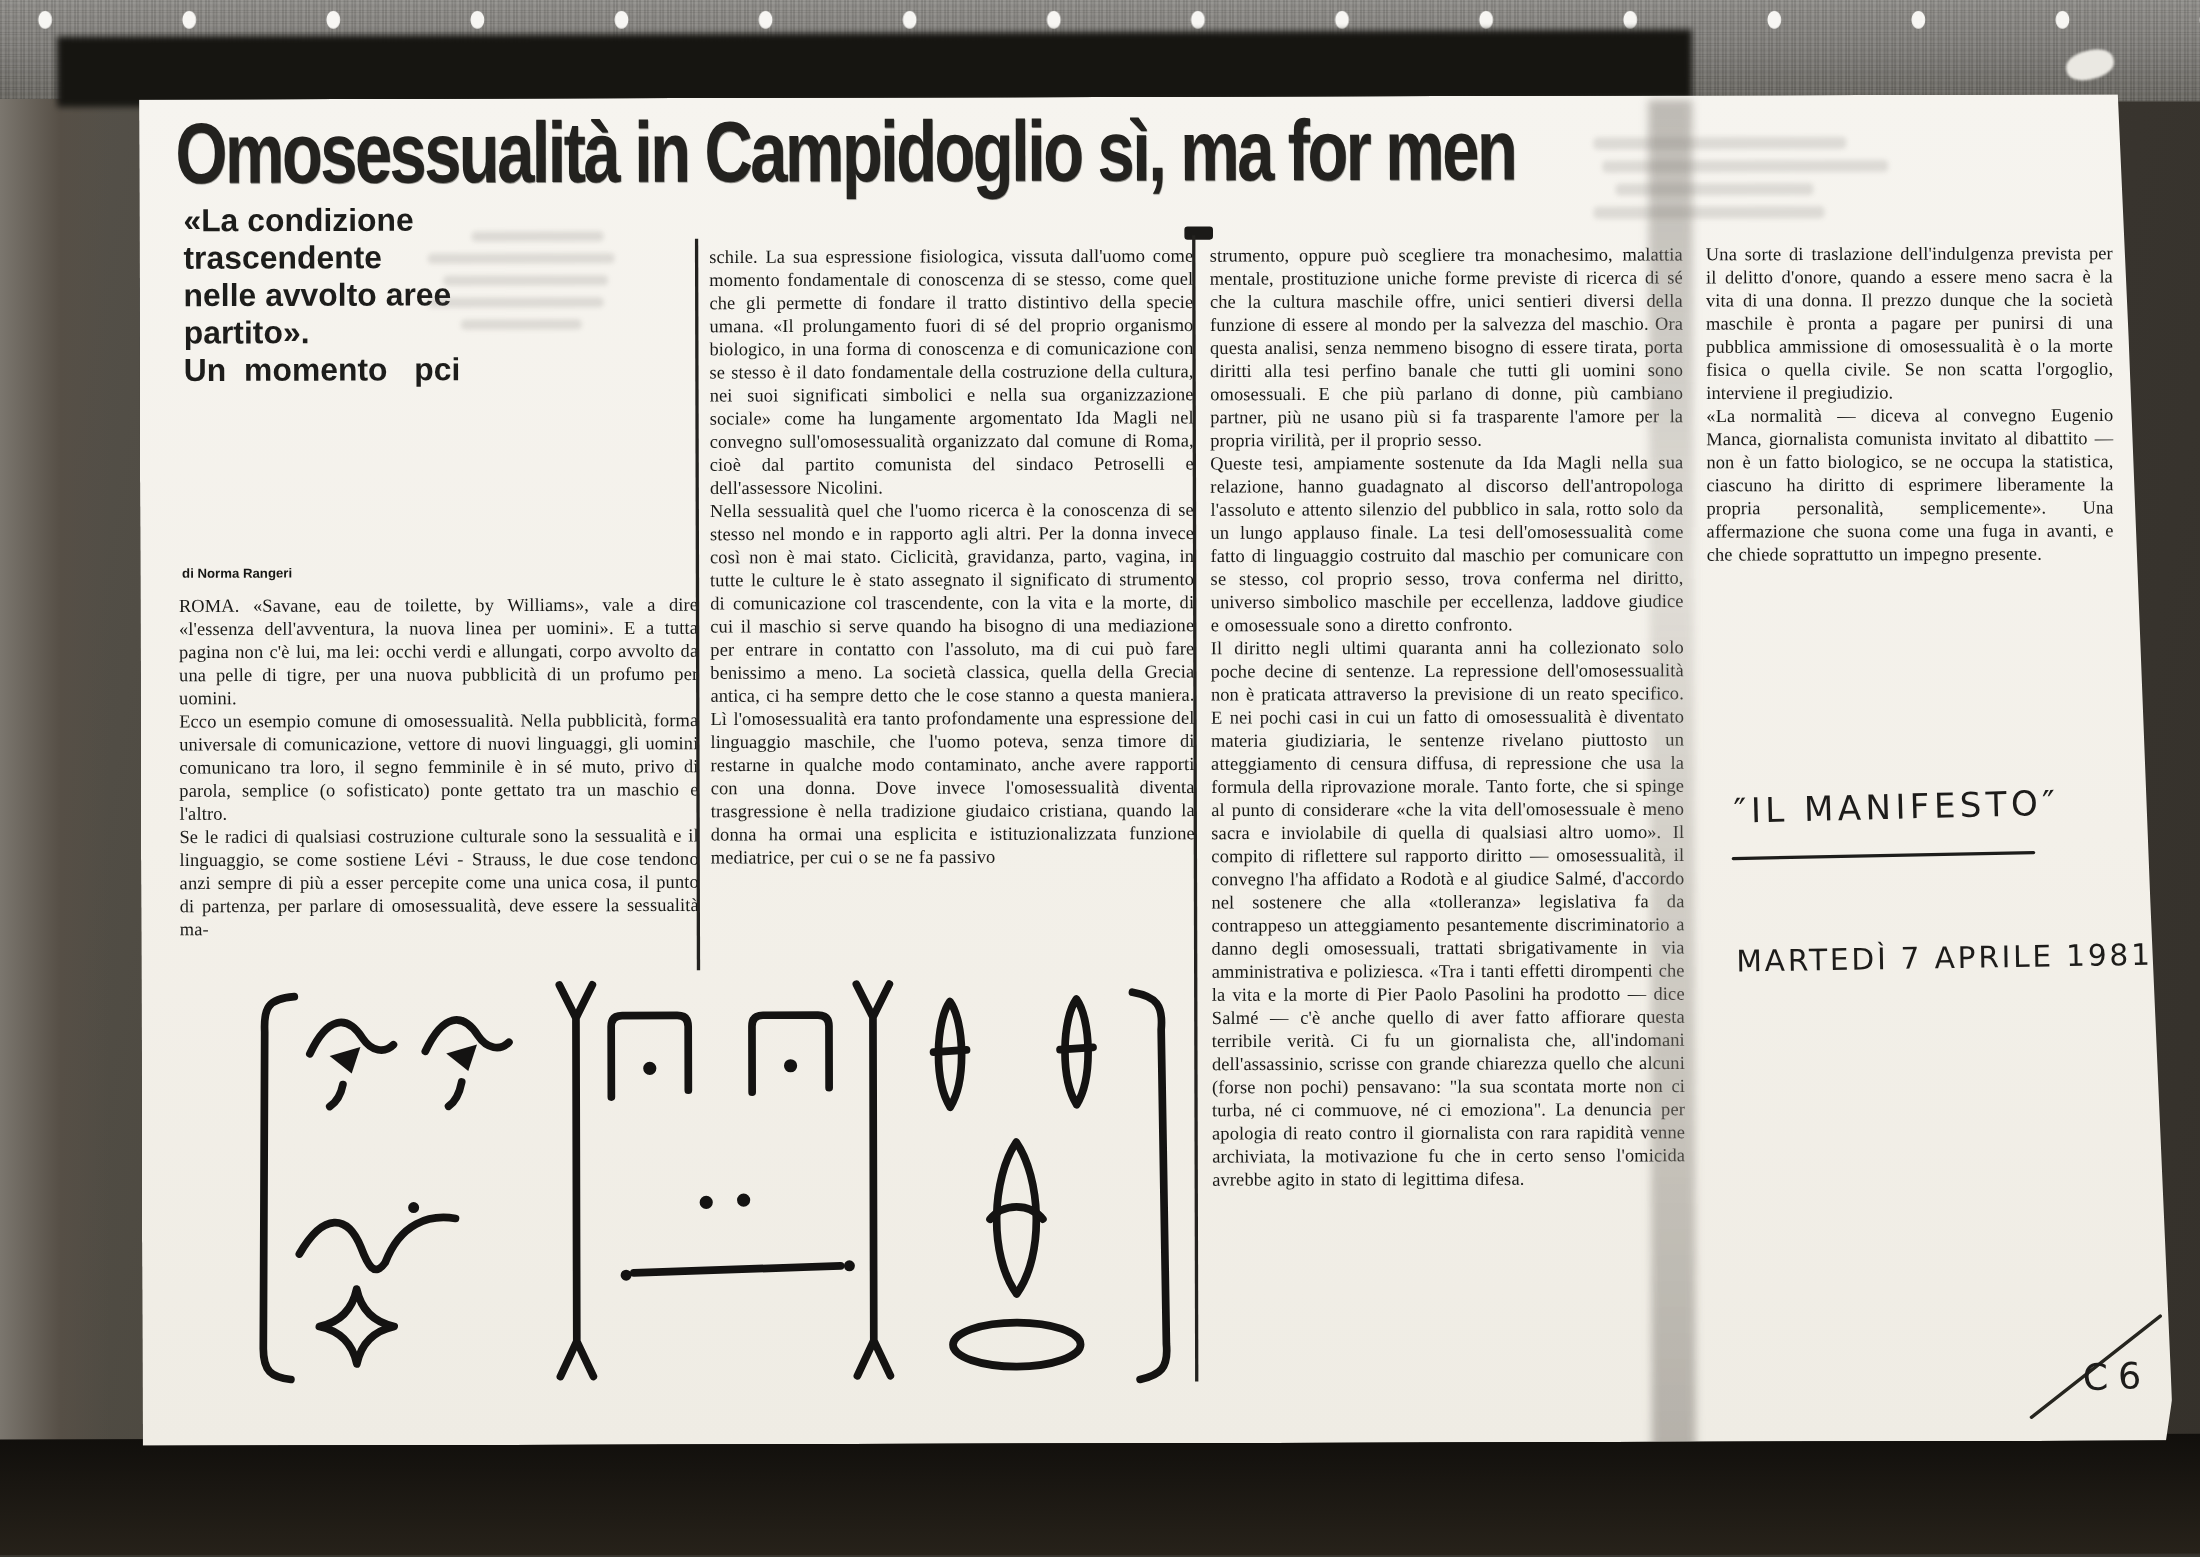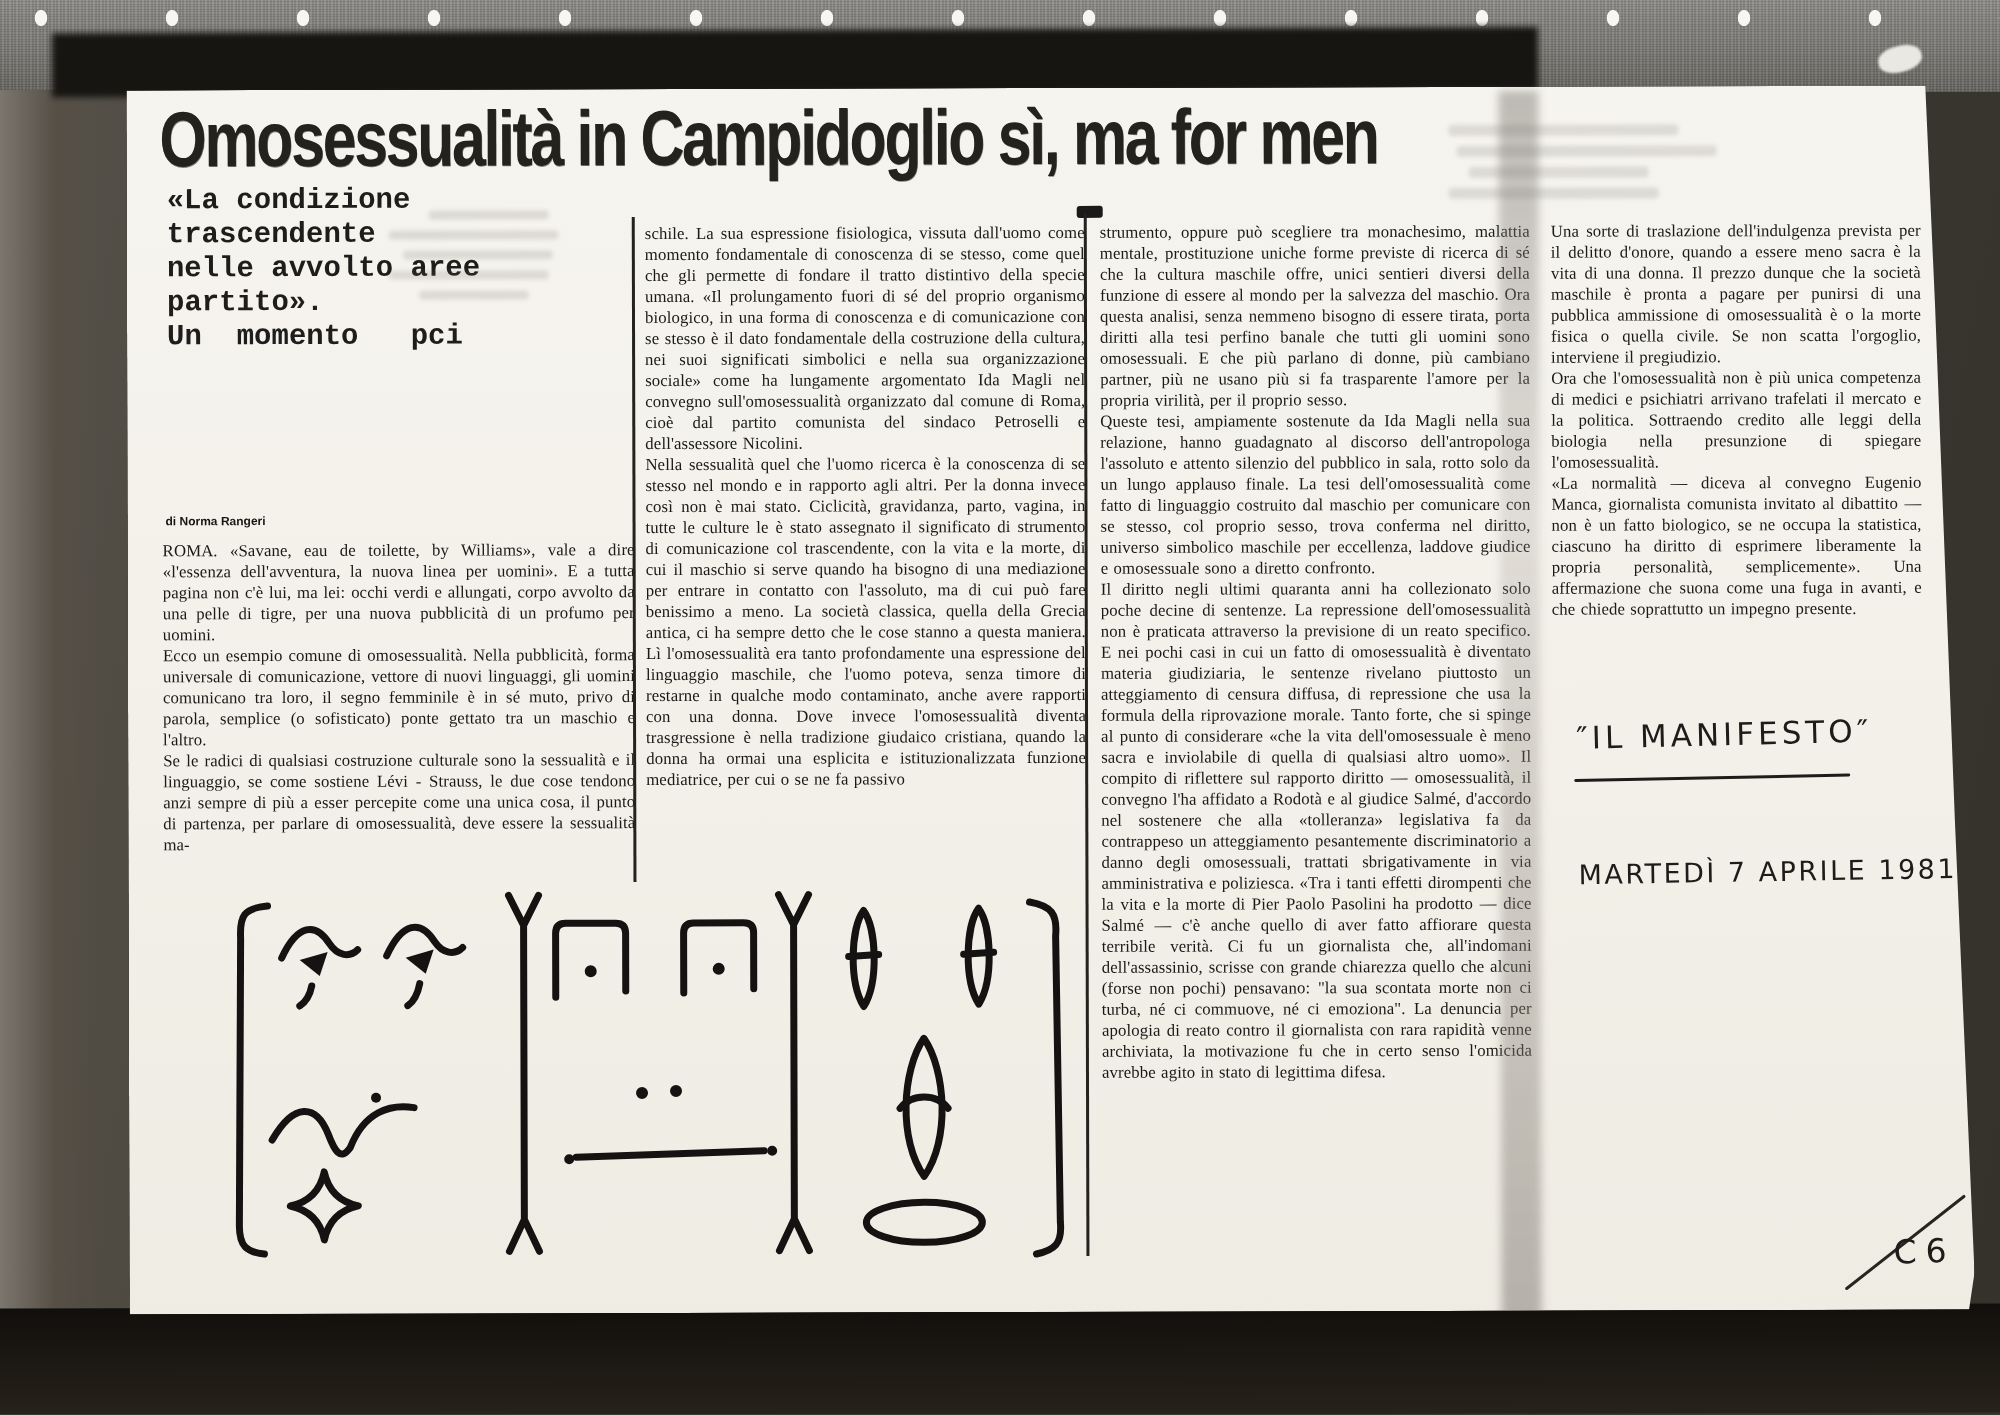--- a/index.html
+++ b/index.html
@@ -29,21 +29,21 @@
     background:linear-gradient(180deg,#f6f4ef 0%,#f3f0e9 55%,#efece4 100%);
     transform:rotate(-.15deg);
     clip-path:polygon(0 0,97.5% 0,98% 18%,99% 60%,100% 97%,99.7% 100%,0 100%);
     box-shadow:-12px 6px 16px rgba(0,0,0,.55),0 14px 20px rgba(0,0,0,.55);}
 
   .headline{position:absolute;left:33px;top:4px;margin:0;white-space:nowrap;
     font-family:"Liberation Sans",sans-serif;font-weight:700;font-size:78px;
     letter-spacing:-3px;color:#23221f;transform:scaleX(.78);transform-origin:left top;
     text-shadow:.6px .8px .7px rgba(35,34,31,.55);}
   .standfirst{position:absolute;left:40px;top:94px;white-space:pre;
-    font-family:Liberation Mono, monospace;font-weight:700;font-size:29px;line-height:34px;
+    font-family:Liberation Sans, sans-serif;font-weight:700;font-size:29px;line-height:34px;
     color:#1d1d1b;}
   .byline{position:absolute;left:38px;top:424px;
     font-family:"Liberation Sans",sans-serif;font-weight:700;font-size:12px;color:#161614;}
 
   .col{position:absolute;font-family:"Liberation Serif",serif;font-size:16.8px;
     line-height:21px;color:#191917;word-spacing:1px;letter-spacing:.1px;}
   .col p{margin:0;text-align:justify;}
   .col1{left:35px;top:450px;width:472px;}
   .col2{left:518px;top:134px;width:440px;}
   .col3{left:973px;top:134px;width:430px;}
@@ -124,21 +124,20 @@
     <div class="ink-blob"></div>
     <div class="rule rule2"></div>
     <div class="col col3">
         <p>strumento, oppure può scegliere tra monachesimo, malattia mentale, prostituzione uniche forme previste di ricerca di sé che la cultura maschile offre, unici sentieri diversi della funzione di essere al mondo per la salvezza del maschio. Ora questa analisi, senza nemmeno bisogno di essere tirata, porta diritti alla tesi perfino banale che tutti gli uomini sono omosessuali. E che più parlano di donne, più cambiano partner, più ne usano più si fa trasparente l'amore per la propria virilità, per il proprio sesso.</p>
         <p>Queste tesi, ampiamente sostenute da Ida Magli nella sua relazione, hanno guadagnato al discorso dell'antropologa l'assoluto e attento silenzio del pubblico in sala, rotto solo da un lungo applauso finale. La tesi dell'omosessualità come fatto di linguaggio costruito dal maschio per comunicare con se stesso, col proprio sesso, trova conferma nel diritto, universo simbolico maschile per eccellenza, laddove giudice e omosessuale sono a diretto confronto.</p>
         <p>Il diritto negli ultimi quaranta anni ha collezionato solo poche decine di sentenze. La repressione dell'omosessualità non è praticata attraverso la previsione di un reato specifico. E nei pochi casi in cui un fatto di omosessualità è diventato materia giudiziaria, le sentenze rivelano piuttosto un atteggiamento di censura diffusa, di repressione che usa la formula della riprovazione morale. Tanto forte, che si spinge al punto di considerare «che la vita dell'omosessuale è meno sacra e inviolabile di quella di qualsiasi altro uomo». Il compito di riflettere sul rapporto diritto — omosessualità, il convegno l'ha affidato a Rodotà e al giudice Salmé, d'accordo nel sostenere che alla «tolleranza» legislativa fa da contrappeso un atteggiamento pesantemente discriminatorio a danno degli omosessuali, trattati sbrigativamente in via amministrativa e poliziesca. «Tra i tanti effetti dirompenti che la vita e la morte di Pier Paolo Pasolini ha prodotto — dice Salmé — c'è anche quello di aver fatto affiorare questa terribile verità. Ci fu un giornalista che, all'indomani dell'assassinio, scrisse con grande chiarezza quello che alcuni (forse non pochi) pensavano: "la sua scontata morte non ci turba, né ci commuove, né ci emoziona". La denuncia per apologia di reato contro il giornalista con rara rapidità venne archiviata, la motivazione fu che in certo senso l'omicida avrebbe agito in stato di legittima difesa.</p>
       </div>
     <div class="streak"></div>
     <div class="col col4">
         <p>Una sorte di traslazione dell'indulgenza prevista per il delitto d'onore, quando a essere meno sacra è la vita di una donna. Il prezzo dunque che la società maschile è pronta a pagare per punirsi di una pubblica ammissione di omosessualità è o la morte fisica o quella civile. Se non scatta l'orgoglio, interviene il pregiudizio.</p>
-        <p>Ora che l'omosessualità non è più unica competenza di medici e psichiatri arrivano trafelati il mercato e la politica. Sottraendo credito alle leggi della biologia nella presunzione di spiegare l'omosessualità.</p>
         <p>«La normalità — diceva al convegno Eugenio Manca, giornalista comunista invitato al dibattito — non è un fatto biologico, se ne occupa la statistica, ciascuno ha diritto di esprimere liberamente la propria personalità, semplicemente». Una affermazione che suona come una fuga in avanti, e che chiede soprattutto un impegno presente.</p>
       </div>
 
     <svg class="illustration" viewBox="0 0 845 380" xmlns="http://www.w3.org/2000/svg">
       <g stroke="#141312" stroke-width="7" fill="none" stroke-linecap="round" stroke-linejoin="round">
 
         <path d="M44,16 C20,18 16,26 17,48 L15,336 C15,356 22,362 40,364"></path>
 
         <path d="M58,68 C74,34 92,32 106,54 C114,66 126,68 134,60"></path>
         <path d="M163,66 C179,32 197,30 211,52 C219,64 231,66 239,58"></path>

